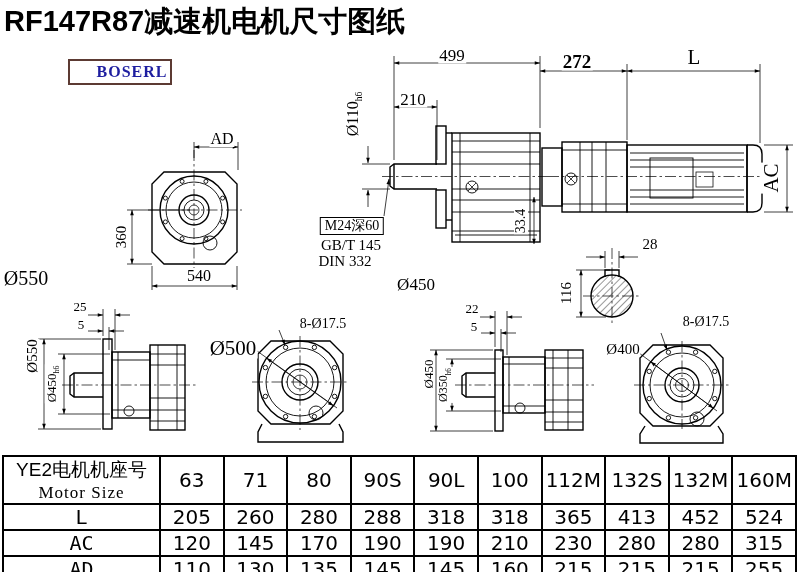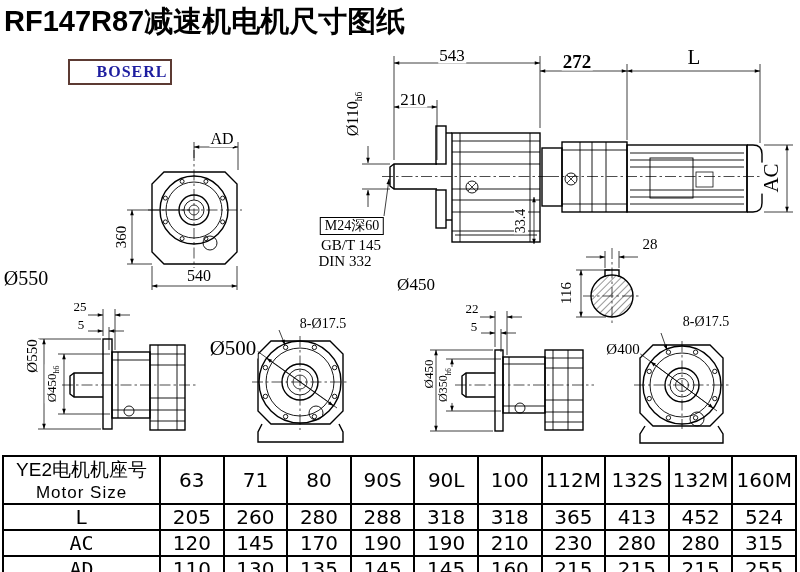--- a/index.html
+++ b/index.html
@@ -20,21 +20,21 @@
   .rot{transform:translate(-50%,-50%) rotate(-90deg);}
   .sub{font-size:0.6em;vertical-align:sub;}
   .bsans{font-family:Liberation Serif, serif;font-weight:bold;}
   .note-box{border:1.5px solid #000;padding:1px 4px;}
   table.spec{position:absolute;left:2px;top:455px;width:795px;z-index:3;border-collapse:collapse;
              table-layout:fixed;background:#fff;font-family:"DejaVu Sans",sans-serif;}
   table.spec td{border:2px solid #000;text-align:center;vertical-align:middle;padding:0;}
   td.hd{height:41px;}
   td.rw{height:23px;font-size:20px;}
   .hdr-cn{display:block;font-size:19px;font-family:"Liberation Sans",sans-serif;}
-  .hdr-en{display:block;font-size:17px;font-family:Liberation Sans, sans-serif;letter-spacing:1px;}
+  .hdr-en{display:block;font-size:17px;font-family:Liberation Serif, serif;letter-spacing:1px;}
   .colhead{font-size:20px;}
   .rowlab{font-family:"DejaVu Sans Mono",monospace;font-size:19px;}
 </style>
 </head>
 <body>
 
 <div class="page">
 
   <div class="title">RF147R87减速机电机尺寸图纸</div>
   <div class="logo">
@@ -291,21 +291,21 @@
       <circle class="i" cx="697" cy="419" r="7"></circle>
       <line class="c" x1="634" y1="385" x2="730" y2="385"></line>
       <line class="c" x1="682" y1="341" x2="682" y2="429"></line>
       <line class="t" x1="635" y1="350" x2="717" y2="411"></line>
       <line class="t" x1="682" y1="385" x2="650.6" y2="361.8" marker-end="url(#ar)"></line>
       <line class="t" x1="682" y1="385" x2="713.4" y2="408.2" marker-end="url(#ar)"></line>
       <line class="t" x1="661" y1="333" x2="667" y2="350" marker-end="url(#ar)"></line>
     </g>
   </svg>
 
-  <span class="dim" style="left:452px;top:55px;font-size:17px">543</span>
+  <span class="dim" style="left:452px;top:55px;font-size:17px">499</span>
   <span class="dim" style="left:413px;top:99px;font-size:17px">210</span>
   <span class="dim bsans" style="left:577px;top:61px;font-size:19px">272</span>
   <span class="dim" style="left:694px;top:57px;font-size:21px">L</span>
   <span class="dim rot" style="left:771px;top:178px;font-size:21px">AC</span>
   <span class="dim rot" style="left:354px;top:114px;font-size:16px"><span>Ø110</span><span class="sub">h6</span></span>
   <span class="dim note-box" style="left:352px;top:226px;font-size:14px">M24深60</span>
   <span class="dim" style="left:351px;top:245px;font-size:15px">GB/T 145</span>
   <span class="dim" style="left:345px;top:261px;font-size:15px">DIN 332</span>
   <span class="dim rot" style="left:521px;top:221px;font-size:14px">33.4</span>
 

